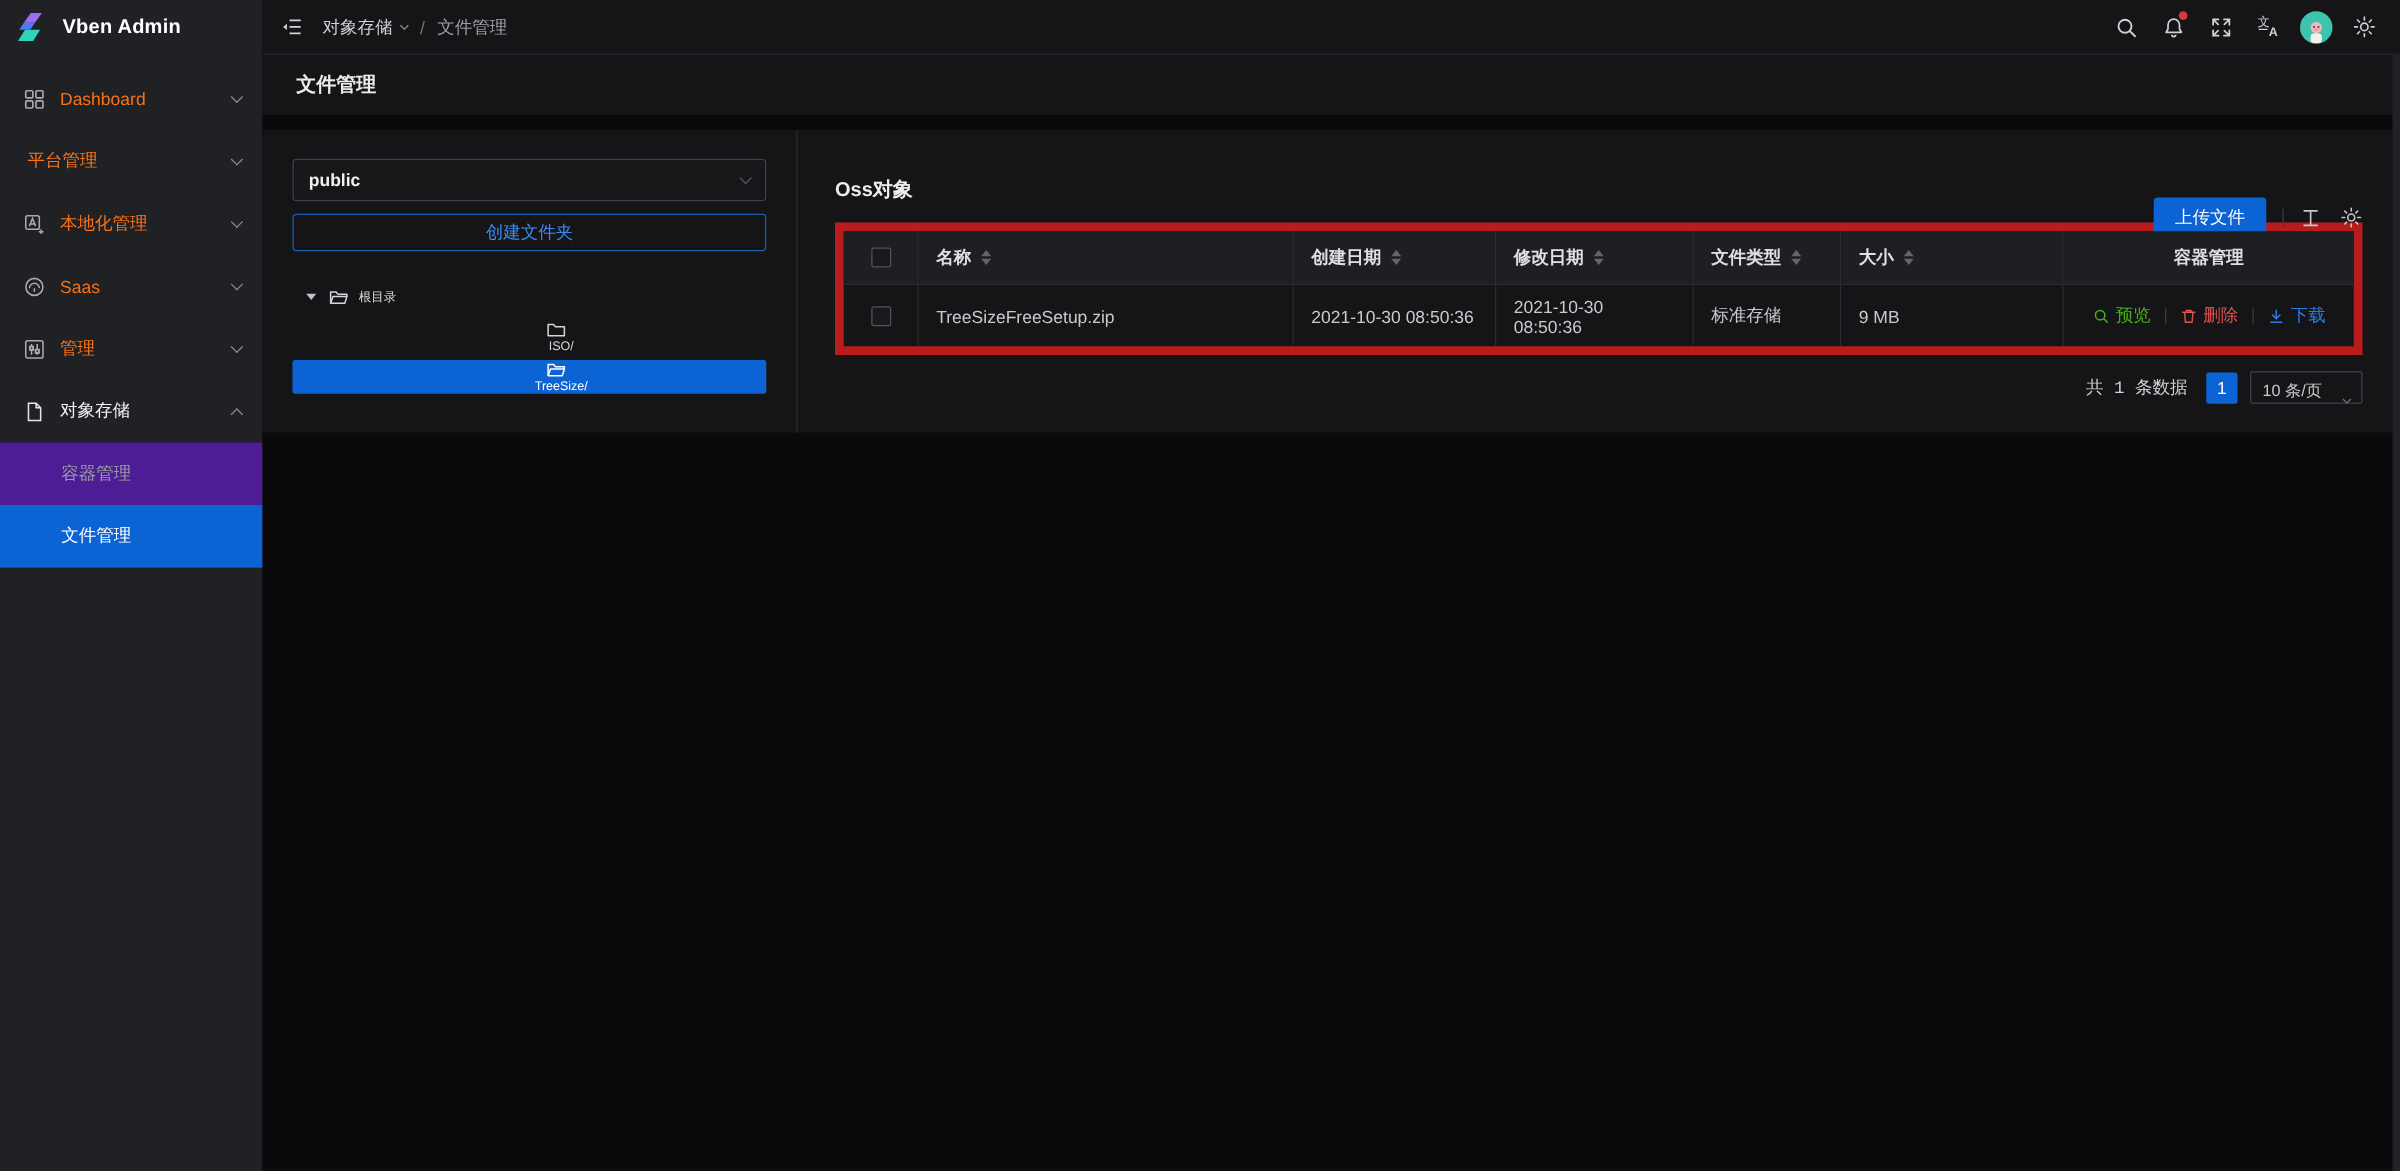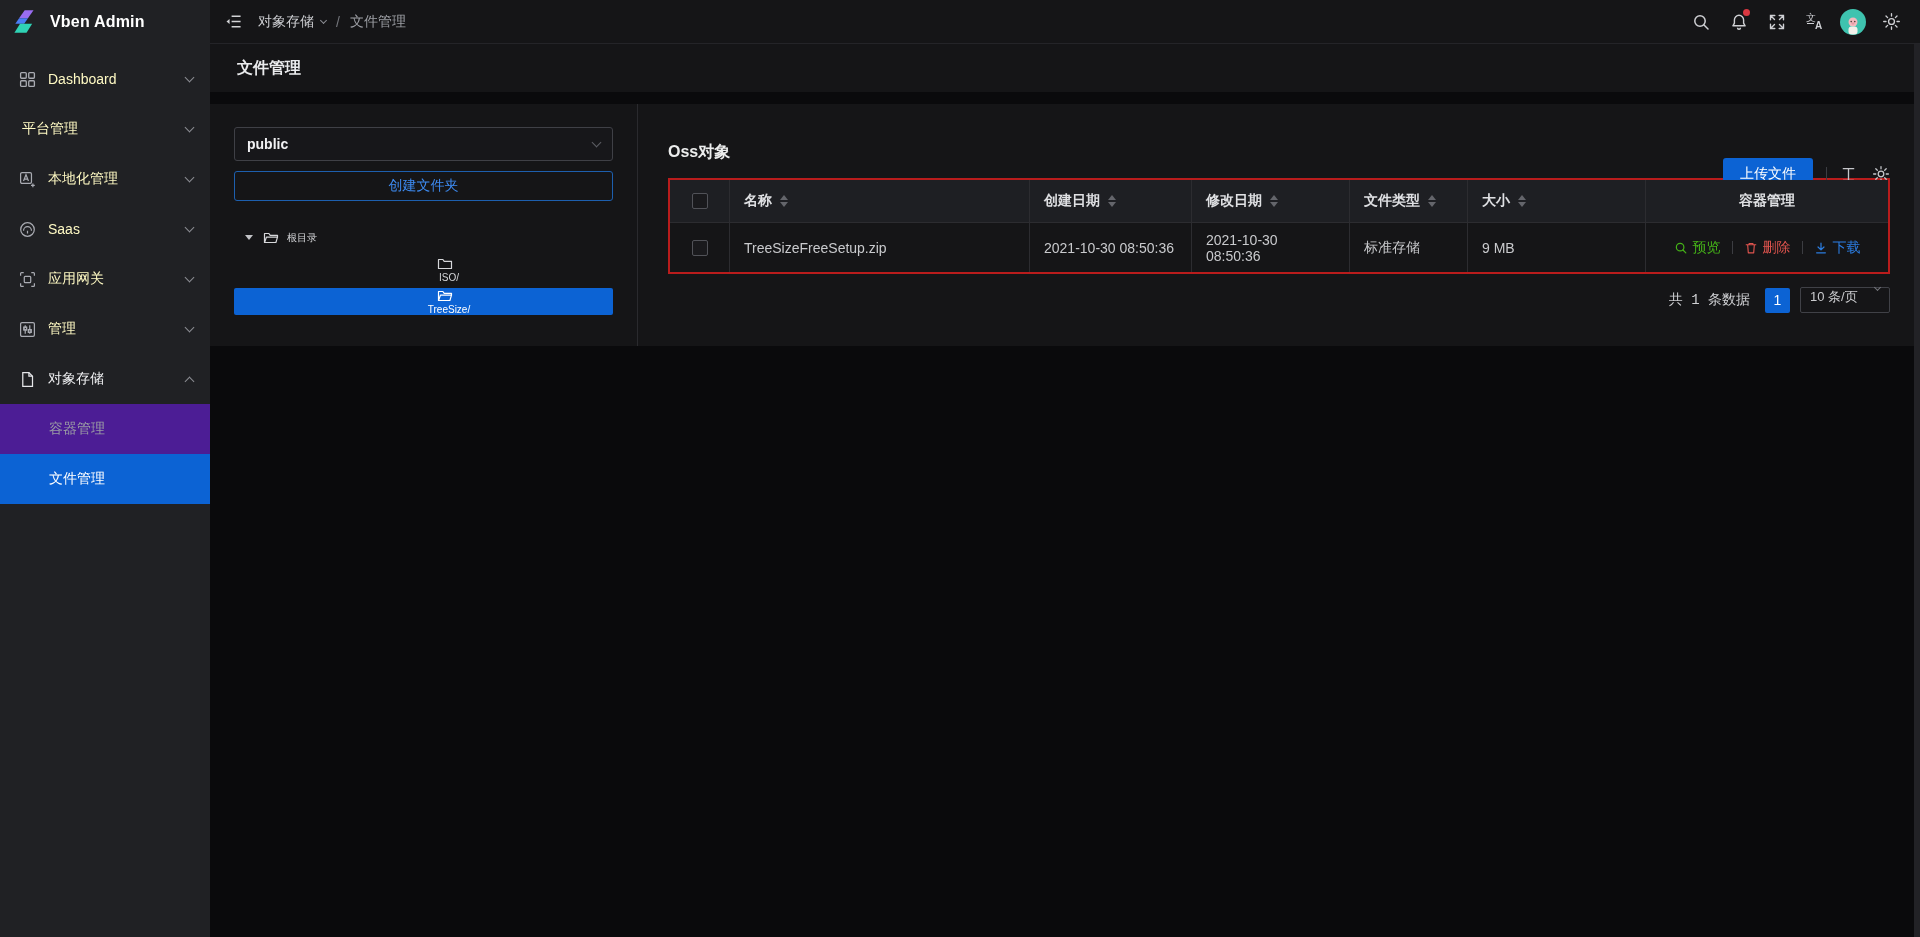--- a/index.html
+++ b/index.html
@@ -6,21 +6,21 @@
   html,body { width:1920px; height:937px; overflow:hidden; background:#0a0a0c;
     font-family:"Liberation Sans", sans-serif; }
   .app { display:flex; width:1920px; height:937px; position:relative; }
 
   
   .sidebar { width:210px; flex-shrink:0; background:#202124; height:100%; }
   .logo { height:44px; display:flex; align-items:center; padding-left:13px; gap:9px; }
   .logo-title { color:#ffffff; font-weight:bold; font-size:16px; letter-spacing:.2px; }
   .menu { padding-top:10px; }
   .menu-item { height:50px; display:flex; align-items:center; padding:0 17px 0 19px;
-    font-size:14px; color:#fef9c3; cursor:pointer; }
+    font-size:14px; color:#f97316; cursor:pointer; }
   .menu-item .mi-icon { width:17px; margin-right:12px; display:flex; align-items:center; color:#a9abb2; }
   .menu-item .mi-label { flex:1; }
   .menu-item.expanded { color:#f2f3f5; }
   .menu-item.expanded .mi-icon { color:#e6e7ea; }
   .chev { width:7px; height:7px; border-right:1.5px solid #8b8d93; border-bottom:1.5px solid #8b8d93;
     transform:rotate(45deg); margin-top:-3px; }
   .chev.up { transform:rotate(-135deg); margin-top:4px; }
   .chev.small { width:5px; height:5px; }
   .submenu { background:#4c1d95; }
   .submenu-item { height:50px; display:flex; align-items:center; padding-left:49px;
@@ -72,21 +72,21 @@
   .panel-right { flex:1; padding:32px 24px 0 30px; min-width:0; }
   .oss-toolbar { display:flex; align-items:center; justify-content:space-between; height:32px; }
   .oss-title { font-size:16px; font-weight:700; color:#eceded; }
   .toolbar-right { display:flex; align-items:center;margin-top:44px; }
   .upload-btn { height:32px; padding:0 17px; background:#0c63d4; border:none; border-radius:3px;
     color:#ffffff; font-size:14px; cursor:pointer; }
   .tb-divider { width:1px; height:15px; background:#3c3d42; margin:0 13px; }
   .tool-icon { display:flex; color:#c6c7cb; cursor:pointer; }
   .tool-icon + .tool-icon { margin-left:15px; }
 
-  .oss-table { margin-top:10px; border:2px solid #b91c1c; display:grid;
+  .oss-table { margin-top:10px; border:7px solid #b91c1c; display:grid;
     grid-template-columns:60px 300px 162px 158px 118px 178px 1fr; }
   .th { height:43px; background:#1e1f23; display:flex; align-items:center; padding:0 14px;
     font-size:14px; font-weight:700; color:#dfe0e3; border-right:1px solid #2c2c30;
     border-bottom:1px solid #2c2c30; cursor:pointer; }
   .th.center, .td.center { justify-content:center; padding:0; }
   .th:nth-child(7) { border-right:none; }
   .td { height:49px; display:flex; align-items:center; padding:0 14px; font-size:14px;
     color:#c9cacd; border-right:1px solid #2c2c30; }
   .td:nth-child(14) { border-right:none; }
   .sorter { display:inline-flex; flex-direction:column; margin-left:8px; gap:2px; }
@@ -101,21 +101,21 @@
   .action.delete { color:#e0544e; }
   .action.download { color:#2b7ce0; }
   .action-sep { width:1px; height:13px; background:#3c3d42; margin:0 11px; }
 
   .pagination { margin-top:13px; display:flex; justify-content:flex-end; align-items:center;
     font-size:14px; color:#cfd0d3; }
   .pg-total { margin-right:15px;font-family:Liberation Mono, monospace; }
   .pg-page { min-width:25px; height:25px; background:#0c63d4; color:#fff; border-radius:2px;
     display:flex; align-items:center; justify-content:center; font-size:14px; cursor:pointer; }
   .pg-size { margin-left:10px; height:26px; min-width:90px; border:1px solid #404147; border-radius:2px;
-    display:flex; align-items:flex-start; justify-content:space-between; padding:0 9px; gap:8px;
+    display:flex; align-items:flex-end; justify-content:space-between; padding:0 9px; gap:8px;
     color:#c9cacd; font-size:13px; cursor:pointer; }
 
   .scroll-track { position:absolute; right:0; top:44px; width:6px; height:893px; background:#222226; }
 
   svg { display:block; }
 </style>
 </head>
 <body>
 
 <div class="app">
@@ -167,30 +167,20 @@
         <span class="mi-icon">
           <svg width="17" height="17" viewBox="0 0 18 18" fill="none" stroke="currentColor" stroke-width="1.3">
             <circle cx="9" cy="9" r="7.2"></circle>
             <path d="M4.8 10.2a4.2 4.2 0 0 1 8.4 0M9 10.2v3"></path>
           </svg>
         </span>
         <span class="mi-label">Saas</span>
         <span class="chev"></span>
       </div>
 
-      <div class="menu-item">
-        <span class="mi-icon">
-          <svg width="17" height="17" viewBox="0 0 18 18" fill="none" stroke="currentColor" stroke-width="1.3">
-            <path d="M1.7 5V2.7a1 1 0 0 1 1-1H5M13 1.7h2.3a1 1 0 0 1 1 1V5M16.3 13v2.3a1 1 0 0 1-1 1H13M5 16.3H2.7a1 1 0 0 1-1-1V13"></path>
-            <rect x="5.6" y="5.6" width="6.8" height="6.8" rx="1"></rect>
-          </svg>
-        </span>
-        <span class="mi-label">应用网关</span>
-        <span class="chev"></span>
-      </div>
 
       <div class="menu-item">
         <span class="mi-icon">
           <svg width="17" height="17" viewBox="0 0 18 18" fill="none" stroke="currentColor" stroke-width="1.3">
             <rect x="1.7" y="1.7" width="14.6" height="14.6" rx="1.5"></rect>
             <path d="M6.6 4.5v9M11.4 4.5v9"></path>
             <rect x="5.2" y="6.6" width="2.8" height="2.8" fill="#202124"></rect>
             <rect x="10" y="9.2" width="2.8" height="2.8" fill="#202124"></rect>
             <rect x="5.2" y="6.6" width="2.8" height="2.8"></rect>
             <rect x="10" y="9.2" width="2.8" height="2.8"></rect>

